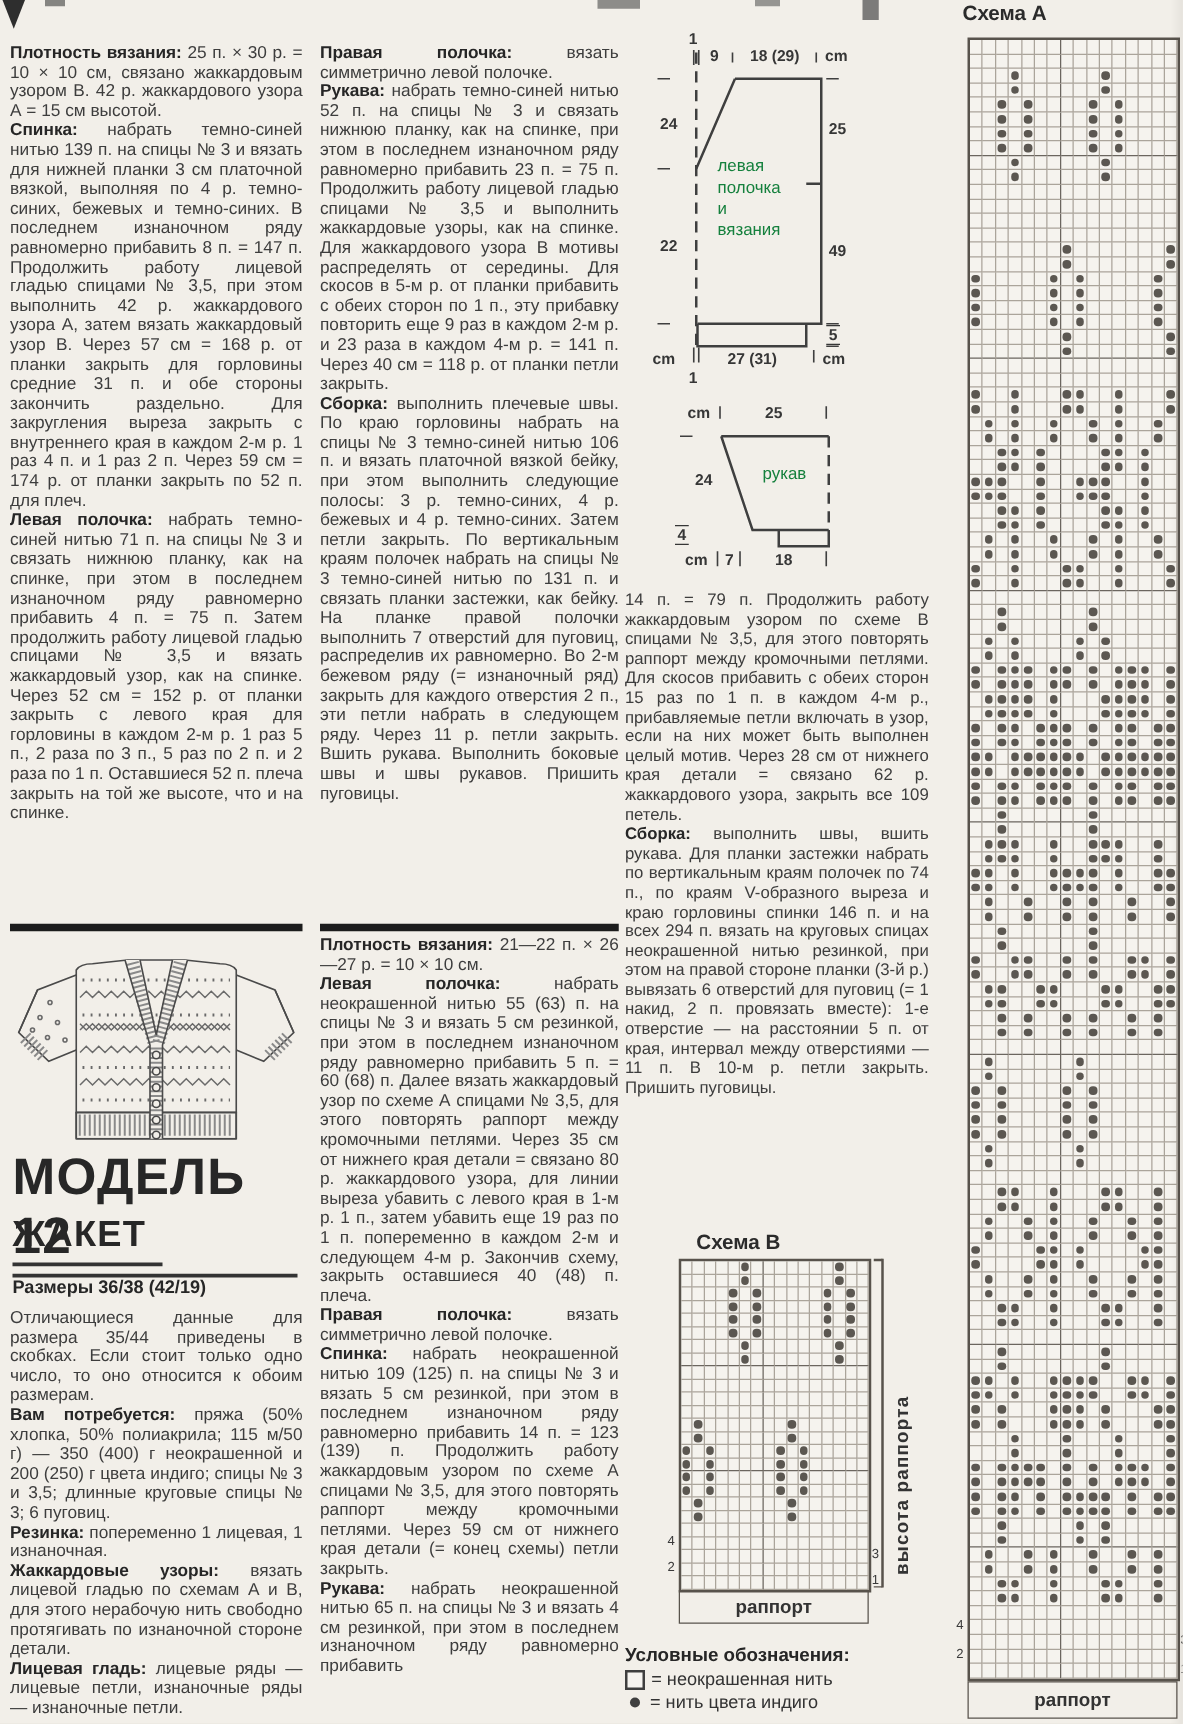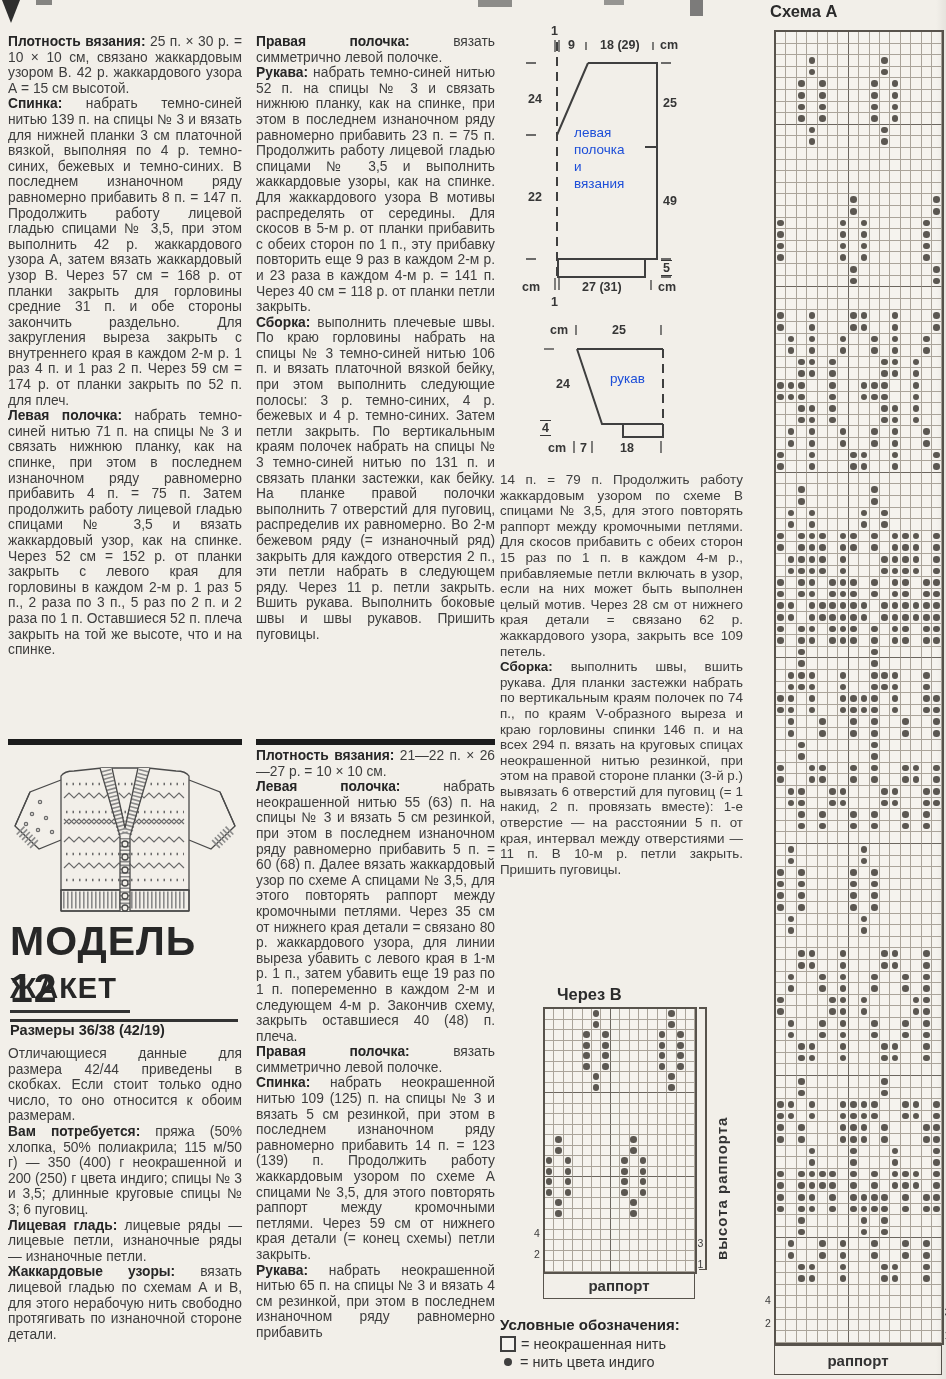--- a/index.html
+++ b/index.html
@@ -17,21 +17,21 @@
   .h-model{position:absolute;font-weight:bold;font-size:41px;letter-spacing:1px;color:#272727;
         border-bottom:3px solid #333;padding-bottom:7px;}
   .h-sub{position:absolute;font-weight:bold;font-size:29px;letter-spacing:1px;color:#272727;
         border-bottom:3px solid #333;padding-bottom:5px;}
   .h-sizes{position:absolute;font-weight:bold;font-size:14.5px;color:#262626;}
   
   .schem{position:absolute;}
   .schem svg{position:absolute;left:0;top:0;}
   .dim{position:absolute;font-weight:bold;font-size:12.5px;color:#363636;white-space:nowrap;}
   .dim.ou{border-top:1.5px solid #363636;border-bottom:1.5px solid #363636;padding:0 2px;}
-  .piece-label{position:absolute;font-size:13.5px;line-height:17px;color:#1d4ed8;}
+  .piece-label{position:absolute;font-size:13.5px;line-height:17px;color:#15803d;}
   
   .chart{position:absolute;}
   .chart-title{position:absolute;font-weight:bold;font-size:16.5px;color:#2b2b2b;white-space:nowrap;}
   .grid{position:absolute;background:#f5f3ee;border:2.5px solid #58534c;box-sizing:content-box;}
   .cell{position:absolute;box-sizing:border-box;border-right:1px solid #aaa49a;border-bottom:1px solid #aaa49a;}
   .cell.tr{border-right:1.8px solid #6b665f;}
   .cell.tb{border-bottom:1.8px solid #6b665f;}
   .cell.dot::after{content:"";position:absolute;left:50%;top:50%;width:6.6px;height:6.6px;margin:-3.3px 0 0 -3.3px;
         border-radius:50%;background:#5b5751;}
   .rownum{position:absolute;font-size:10.5px;color:#3a3a3a;}
@@ -112,24 +112,25 @@
           <circle cx="117" cy="158" r="3" fill="#f2efe9"></circle>
       </g>
     </svg>
   </div>
 
   <div class="h-model" style="left:10px;top:918px;width:228px;">МОДЕЛЬ 12</div>
   <div class="h-sub" style="left:10px;top:972px;width:120px;">ЖАКЕТ</div>
   <div class="h-sizes" style="left:10px;top:1022px;">Размеры 36/38 (42/19)</div>
 
   <div class="col" style="left:8px;top:1046px;width:234px;">
-      <p class="para">Отличающиеся данные для размера 42/44 приведены в скобках. Если стоит только одно число, то оно относится к обоим размерам.</p>
+      <p class="para">Отличающиеся данные для размера 35/44 приведены в скобках. Если стоит только одно число, то оно относится к обоим размерам.</p>
       <p class="para"><b>Вам потребуется: </b>пряжа (50% хлопка, 50% полиакрила; 115 м/50 г) — 350 (400) г неокрашенной и 200 (250) г цвета индиго; спицы № 3 и 3,5; длинные круговые спицы № 3; 6 пуговиц.</p>
+      <p class="para"><b>Резинка: </b>попеременно 1 лицевая, 1 изнаночная.</p>
+      <p class="para"><b>Жаккардовые узоры: </b>вязать лицевой гладью по схемам А и В, для этого нерабочую нить свободно протягивать по изнаночной стороне детали.</p>
       <p class="para"><b>Лицевая гладь: </b>лицевые ряды — лицевые петли, изнаночные ряды — изнаночные петли.</p>
-      <p class="para"><b>Жаккардовые узоры: </b>вязать лицевой гладью по схемам А и В, для этого нерабочую нить свободно протягивать по изнаночной стороне детали.</p>
     </div>
 
   <div class="col" style="left:256px;top:34px;width:239px;">
       <p class="para"><b>Правая полочка: </b>вязать симметрично левой полочке.</p>
       <p class="para"><b>Рукава: </b>набрать темно-синей нитью 52 п. на спицы № 3 и связать нижнюю планку, как на спинке, при этом в последнем изнаночном ряду равномерно прибавить 23 п. = 75 п. Продолжить работу лицевой гладью спицами № 3,5 и выполнить жаккардовые узоры, как на спинке. Для жаккардового узора В мотивы распределять от середины. Для скосов в 5-м р. от планки прибавить с обеих сторон по 1 п., эту прибавку повторить еще 9 раз в каждом 2-м р. и 23 раза в каждом 4-м р. = 141 п. Через 40 см = 118 р. от планки петли закрыть.</p>
       <p class="para"><b>Сборка: </b>выполнить плечевые швы. По краю горловины набрать на спицы № 3 темно-синей нитью 106 п. и вязать платочной вязкой бейку, при этом выполнить следующие полосы: 3 р. темно-синих, 4 р. бежевых и 4 р. темно-синих. Затем петли закрыть. По вертикальным краям полочек набрать на спицы № 3 темно-синей нитью по 131 п. и связать планки застежки, как бейку. На планке правой полочки выполнить 7 отверстий для пуговиц, распределив их равномерно. Во 2-м бежевом ряду (= изнаночный ряд) закрыть для каждого отверстия 2 п., эти петли набрать в следующем ряду. Через 11 р. петли закрыть. Вшить рукава. Выполнить боковые швы и швы рукавов. Пришить пуговицы.</p>
     </div>
   <div class="col" style="left:256px;top:748px;width:239px;height:631px;overflow:hidden;">
       <p class="para"><b>Плотность вязания: </b>21—22 п. × 26—27 р. = 10 × 10 см.</p>
       <p class="para"><b>Левая полочка: </b>набрать неокрашенной нитью 55 (63) п. на спицы № 3 и вязать 5 см резинкой, при этом в последнем изнаночном ряду равномерно прибавить 5 п. = 60 (68) п. Далее вязать жаккардовый узор по схеме А спицами № 3,5, для этого повторять раппорт между кромочными петлями. Через 35 см от нижнего края детали = связано 80 р. жаккардового узора, для линии выреза убавить с левого края в 1-м р. 1 п., затем убавить еще 19 раз по 1 п. попеременно в каждом 2-м и следующем 4-м р. Закончив схему, закрыть оставшиеся 40 (48) п. плеча.</p>
@@ -193,21 +194,21 @@
     <span class="dim" style="left:100px;top:126px;">18</span>
     <span class="piece-label" style="left:90px;top:55px;">рукав</span>
   </div>
 
   <div class="col" style="left:500px;top:472px;width:243px;font-size:13.4px;">
       <p class="para">14 п. = 79 п. Продолжить работу жаккардовым узором по схеме В спицами № 3,5, для этого повторять раппорт между кромочными петлями. Для скосов прибавить с обеих сторон 15 раз по 1 п. в каждом 4-м р., прибавляемые петли включать в узор, если на них может быть выполнен целый мотив. Через 28 см от нижнего края детали = связано 62 р. жаккардового узора, закрыть все 109 петель.</p>
       <p class="para"><b>Сборка: </b>выполнить швы, вшить рукава. Для планки застежки набрать по вертикальным краям полочек по 74 п., по краям V-образного выреза и краю горловины спинки 146 п. и на всех 294 п. вязать на круговых спицах неокрашенной нитью резинкой, при этом на правой стороне планки (3-й р.) вывязать 6 отверстий для пуговиц (= 1 накид, 2 п. провязать вместе): 1-е отверстие — на расстоянии 5 п. от края, интервал между отверстиями — 11 п. В 10-м р. петли закрыть. Пришить пуговицы.</p>
     </div>
 
   <div class="chart" style="left:533px;top:985px;width:210px;height:320px;">
-    <span class="chart-title" style="left:24px;top:0;">Через В</span>
+    <span class="chart-title" style="left:24px;top:0;">Схема В</span>
     <div class="grid" style="left: 10px; top: 22px; width: 150.4px; height: 262.5px;">
         <div class="cell" style="left: 0px; top: 0px; width: 9.4px; height: 10.5px;"></div>
         <div class="cell" style="left: 9.4px; top: 0px; width: 9.4px; height: 10.5px;"></div>
         <div class="cell" style="left: 18.8px; top: 0px; width: 9.4px; height: 10.5px;"></div>
         <div class="cell" style="left: 28.2px; top: 0px; width: 9.4px; height: 10.5px;"></div>
         <div class="cell" style="left: 37.6px; top: 0px; width: 9.4px; height: 10.5px;"></div>
         <div class="cell dot" style="left: 47px; top: 0px; width: 9.4px; height: 10.5px;"></div>
         <div class="cell tr" style="left: 56.4px; top: 0px; width: 9.4px; height: 10.5px;"></div>
         <div class="cell" style="left: 65.8px; top: 0px; width: 9.4px; height: 10.5px;"></div>
         <div class="cell" style="left: 75.2px; top: 0px; width: 9.4px; height: 10.5px;"></div>

